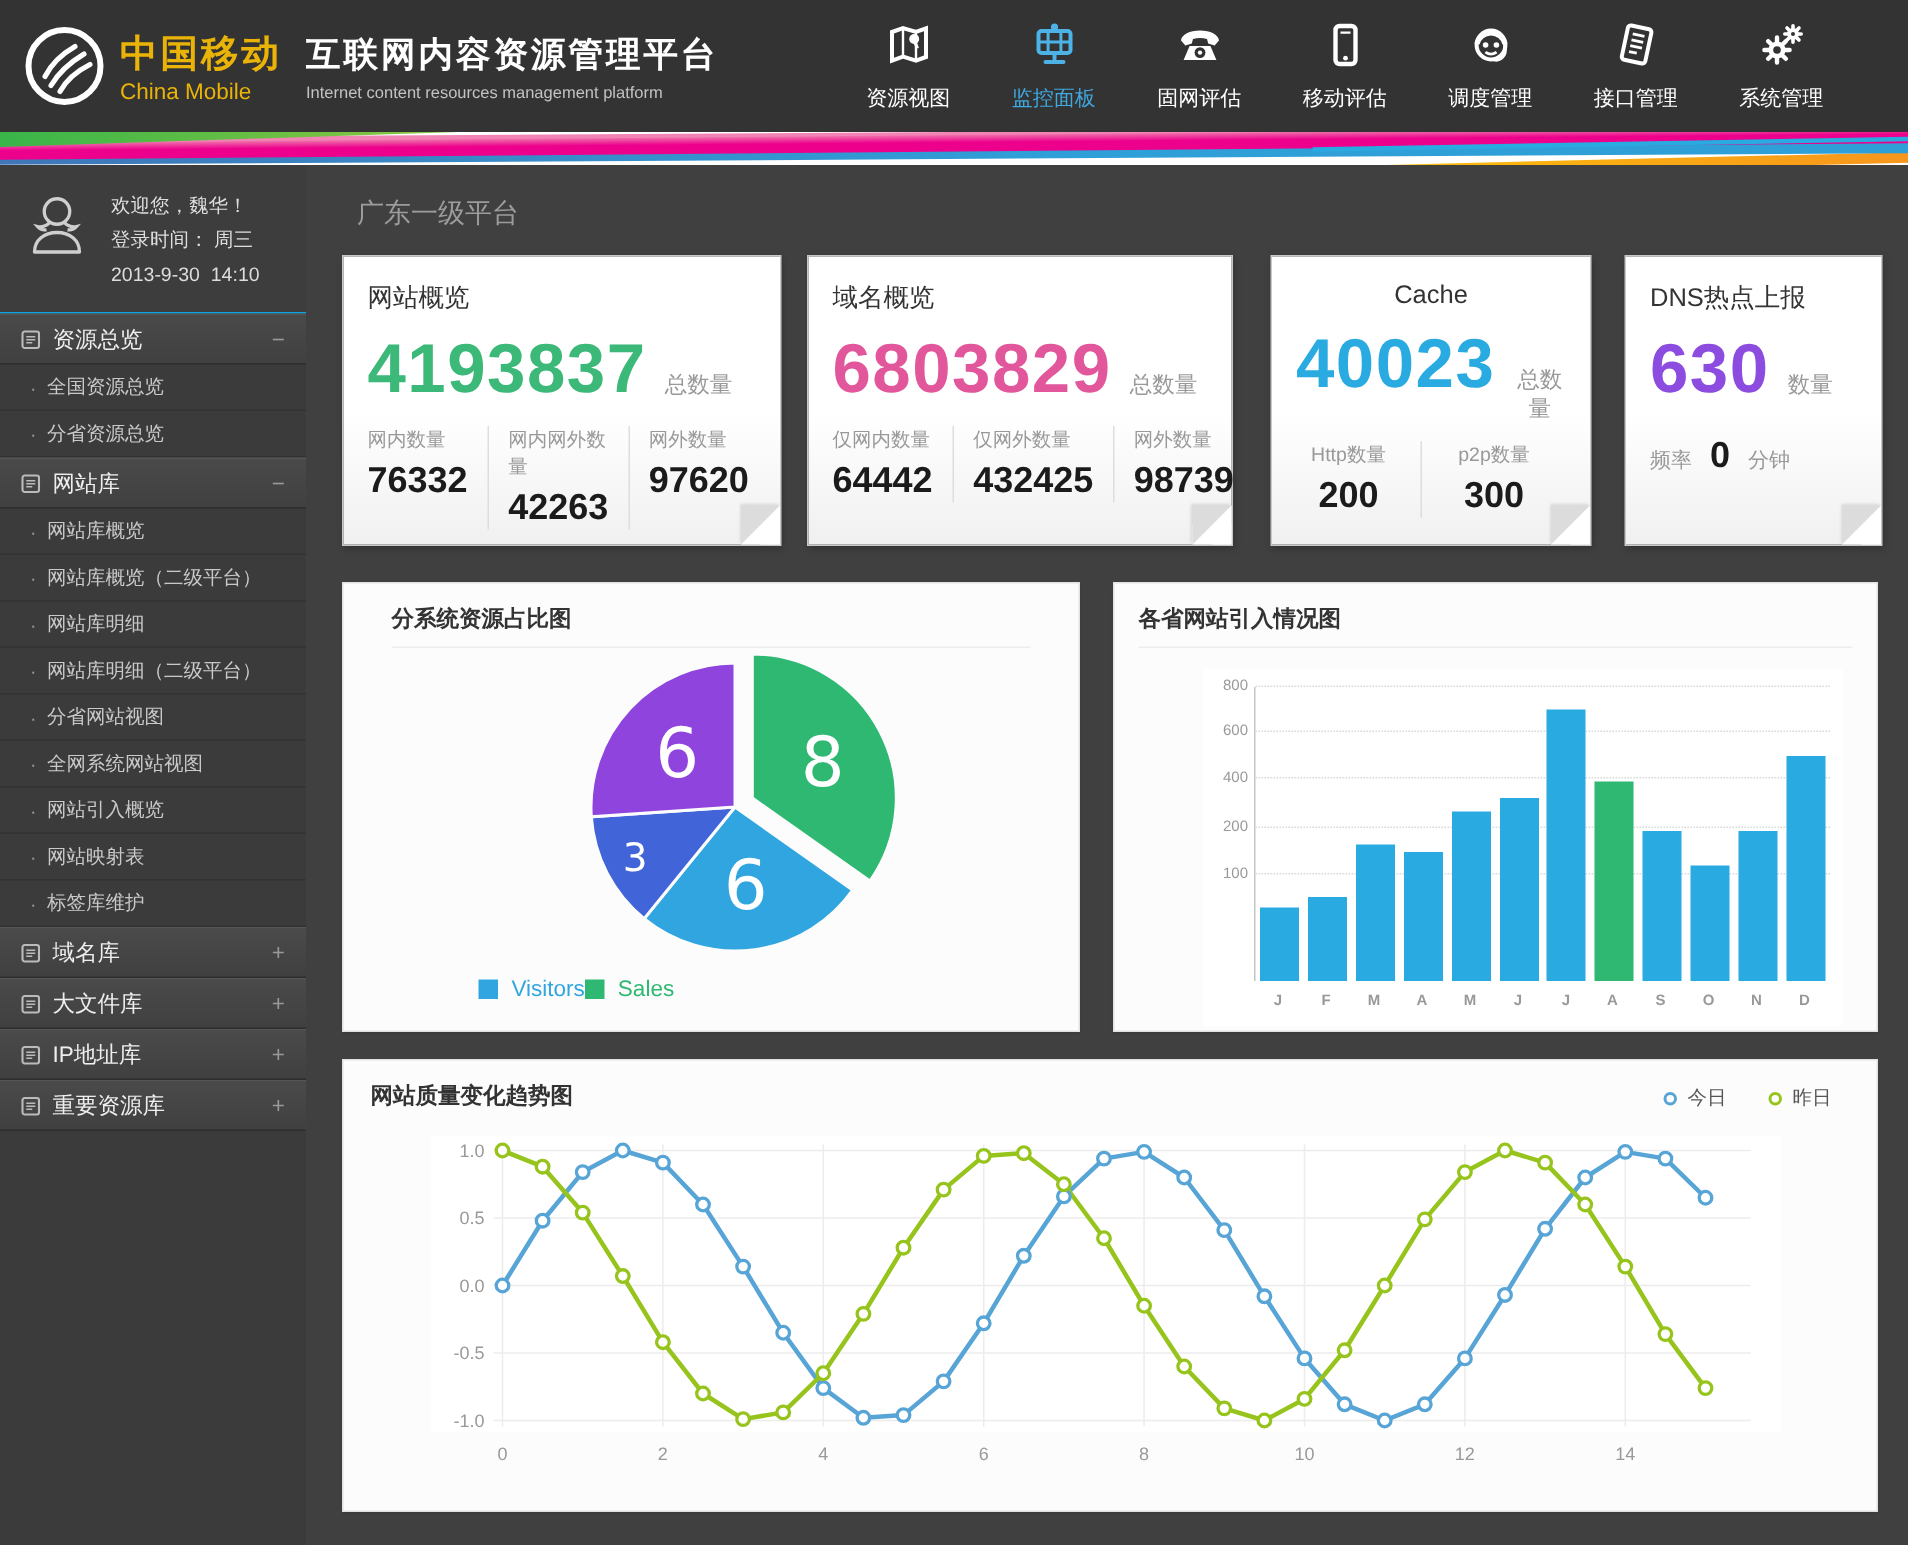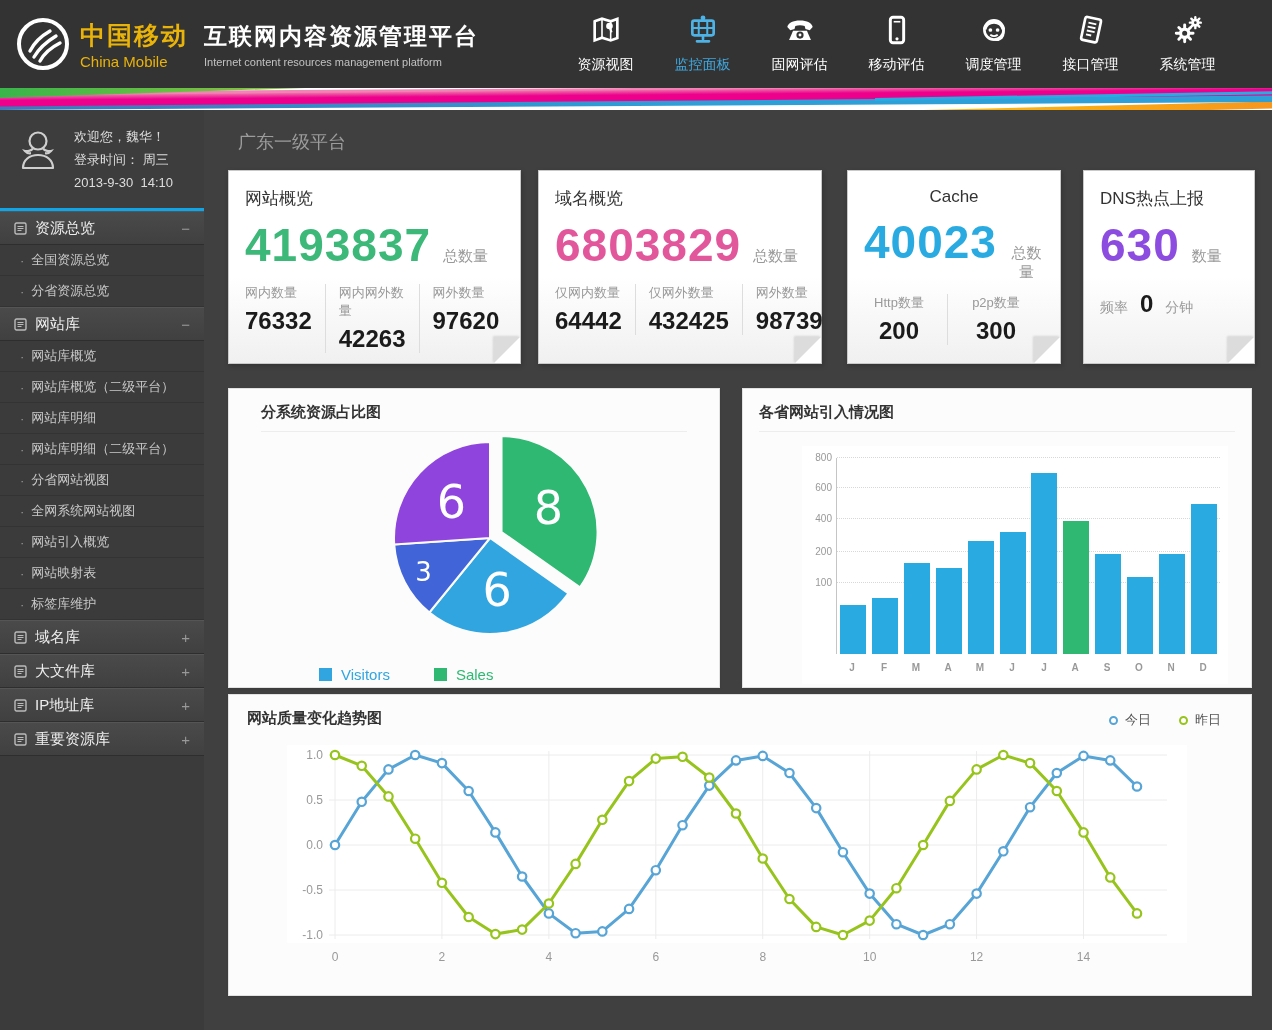--- a/index.html
+++ b/index.html
@@ -32,21 +32,21 @@
   .rb-magenta { left:-10px; right:-10px; top:2px; height:11px; background:linear-gradient(180deg,#f06eaa 0%,#ec008c 45%,#ec008c); transform:rotate(-0.5deg); }
   .rb-pink { left:-10px; right:-10px; top:0; height:6px; background:#f283b5; transform:rotate(-0.35deg); }
   .rb-cyan { right:-10px; width:32%; top:3px; height:3px; background:#29abe2; transform:rotate(-1deg); transform-origin:right center; }
   .rb-green { left:0; width:24%; top:0; height:10px; background:linear-gradient(90deg,#39b54a,#8dc63f); clip-path:polygon(0 0,100% 0,0 100%); }
 
   
   .content { display:flex; height:920px; }
 
   
   .sidebar { width:204px; background:#3b3b3b; flex:none; overflow:hidden; }
-  .user { display:flex; gap:12px; padding:16px 10px 14px 14px; background:#3d3d3d; border-bottom:3px solid #0ea5e9; }
+  .user { display:flex; gap:12px; padding:16px 10px 14px 14px; background:#3d3d3d; border-bottom:1px solid #0ea5e9; }
   .avatar { width:48px; height:48px; flex:none; }
   .user-text { color:#ddd; font-size:13px; line-height:1.75; }
   .side-sec { height:34px; display:flex; align-items:center; gap:8px; padding:0 14px;
               background:linear-gradient(180deg,#4a4a4a,#404040); border-top:1px solid #555;
               border-bottom:1px solid #2e2e2e; color:#eee; font-size:15px; cursor:pointer; }
   .sec-toggle { margin-left:auto; color:#999; font-size:15px; }
   .side-item { height:31px; display:flex; align-items:center; gap:7px; padding:0 10px 0 20px;
                color:#c9c9c9; font-size:13px; border-bottom:1px solid #333; cursor:pointer; }
   .side-item .dot { color:#999; }
 
@@ -77,26 +77,26 @@
   .stat-value { font-size:24px; font-weight:bold; color:#1b1b1b; margin-top:5px; }
   .freq-row { display:flex; align-items:baseline; gap:12px; margin-top:18px; }
   .freq-label,.freq-unit { font-size:14px; color:#999; }
   .freq-value { font-size:24px; font-weight:bold; color:#1b1b1b; }
 
   
   .panels { display:flex; margin-top:24px; }
   .panel { background:#fcfcfc; border:1px solid #e2e2e2; box-shadow:0 1px 2px rgba(0,0,0,.08); }
   .panel-a { width:492px; height:300px; margin-right:22px; padding:14px 32px 0; }
   .panel-b { width:510px; height:300px; padding:14px 16px 0; }
-  .panel-c { width:1024px; height:302px; margin-top:6px; padding:14px 18px 0; position:relative; }
+  .panel-c { width:1024px; height:302px; margin-top:18px; padding:14px 18px 0; position:relative; }
   .panel-title { font-size:15px; font-weight:bold; color:#333; padding-bottom:9px; }
   .panel-a .panel-title, .panel-b .panel-title { border-bottom:1px solid #ededed; }
 
   
-  .pie-legend { display:flex; gap:44px; padding-left:58px; margin-top:18px; }
+  .pie-legend { display:flex; padding-left:58px; margin-top:2px; }
   .pleg { display:flex; align-items:center; gap:9px; font-size:15px; }
   .pleg .sq { width:13px; height:13px; background:currentColor; display:inline-block; }
 
   
   .bar-box { margin:14px 0 0 43px; width:426px; height:238px; background:#fff; position:relative; }
   .bar-plot { position:absolute; left:34px; right:8px; top:12px; bottom:30px; border-left:1px solid #c5c5c5; }
   .gridline { position:absolute; left:0; right:0; border-top:1px dotted #d8d8d8; }
   .gridlabel { position:absolute; width:26px; left:-31px; top:-6px; text-align:right; font-size:10px; color:#999; }
   .bar { position:absolute; bottom:0; }
   .bar-xlabels { position:absolute; left:34px; right:8px; bottom:8px; height:14px; }

